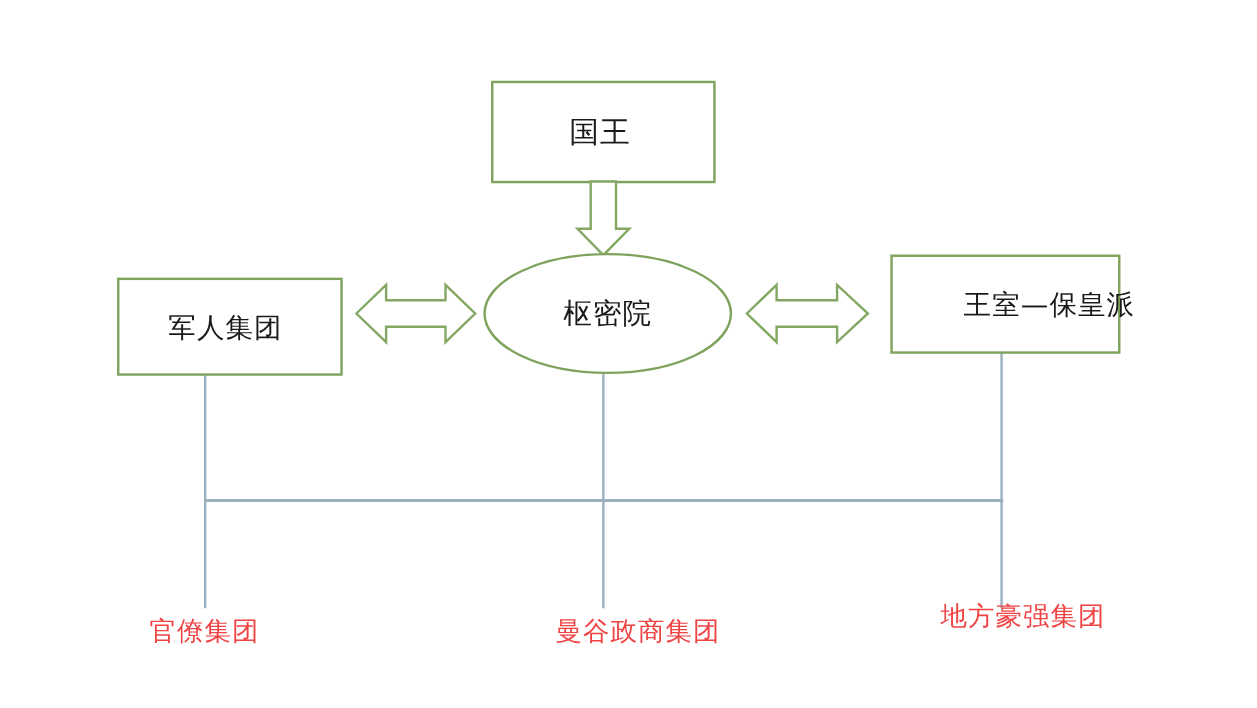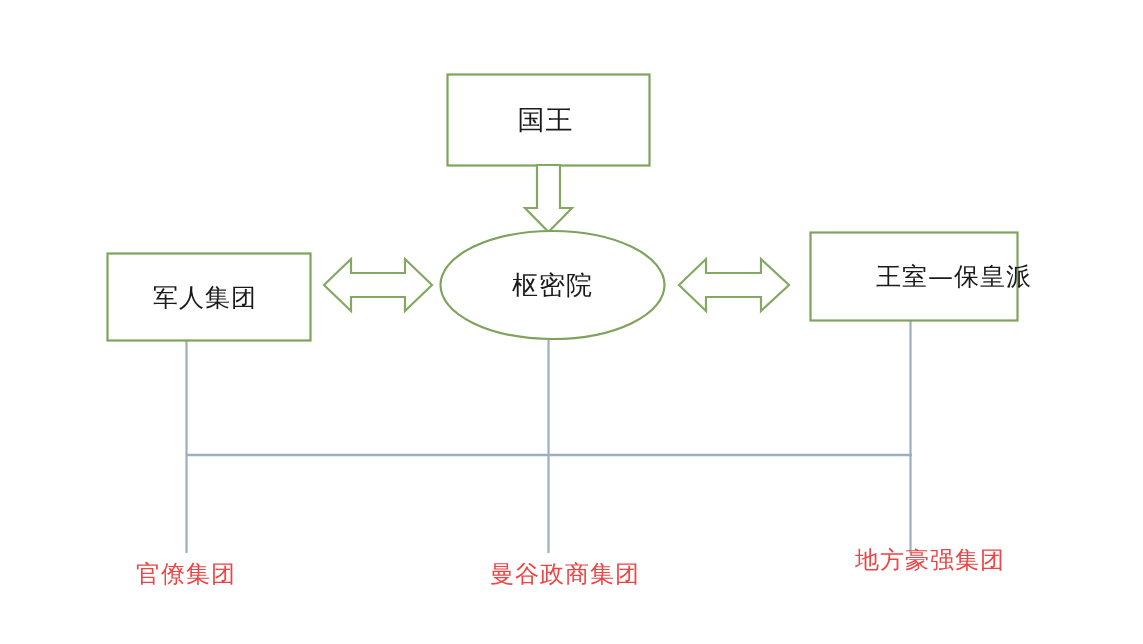--- a/index.html
+++ b/index.html
@@ -83,17 +83,17 @@
   <div class="node-label" style="left:447px; top:74px; width:197px; height:92px; font-size:27px;">国王</div>
 
   <div class="node-label" style="left:440px; top:231px; width:225px; height:108px; font-size:26px;text-align:right;">枢密院</div>
 
   <div class="node-label" style="left:107px; top:253px; width:196px; height:88px; font-size:25px;border-radius:11px;">军人集团</div>
 
   <div class="node-label" style="left:810px; top:232px; width:208px; height:89px; font-size:25px;margin-left:40px;">王室—保皇派</div>
 
   <div class="leaf-label" style="left:186px; top:558px;">官僚集团</div>
 
-  <div class="leaf-label" style="left:565px; top:558px;">曼谷政商集团</div>
+  <div class="leaf-label" style="left:580px; top:558px;">曼谷政商集团</div>
 
   <div class="leaf-label" style="left:930px; top:544px;">地方豪强集团</div>
 
 </div>
 
 </body></html>

